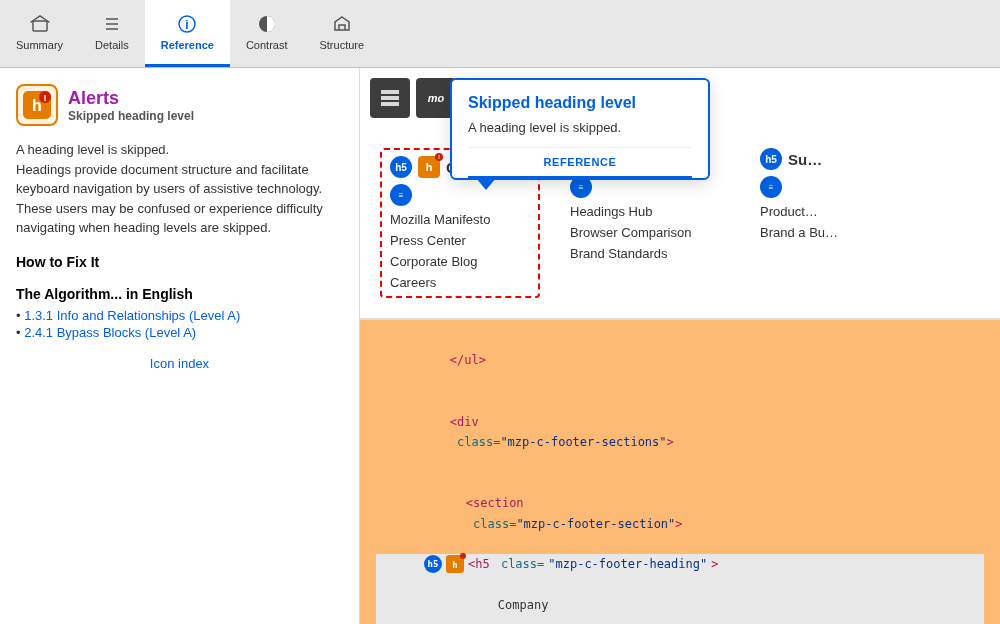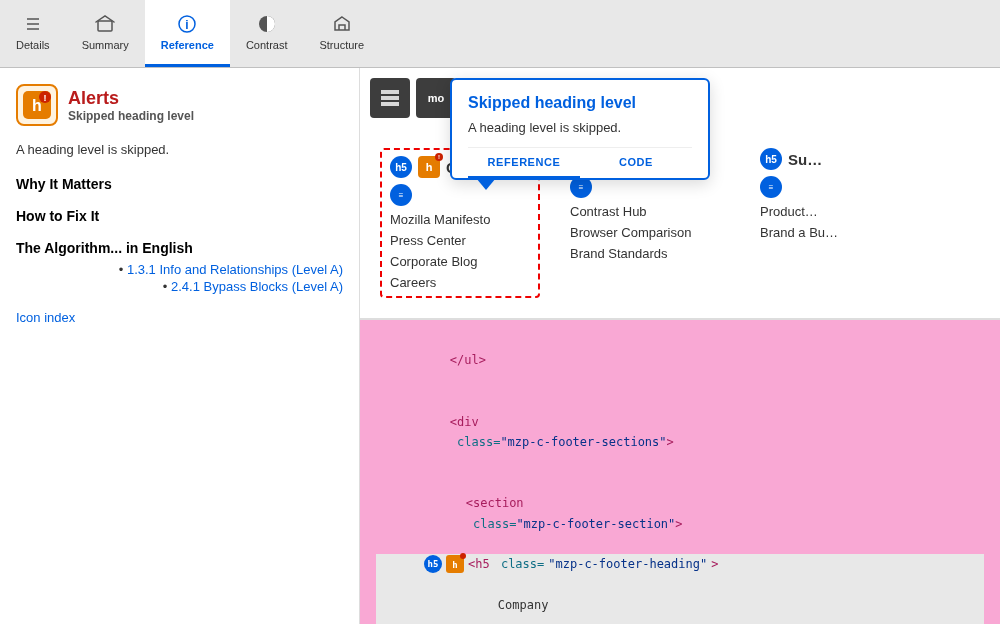--- a/index.html
+++ b/index.html
@@ -61,21 +61,21 @@
 
     .alert-header {
       display: flex;
       align-items: center;
       gap: 10px;
       margin-bottom: 14px;
     }
     .alert-title {
       font-size: 18px;
       font-weight: bold;
-      color: #b91c1c;
+      color: #a21caf;
     }
     .alert-subtitle {
       font-size: 12px;
       font-weight: 600;
       color: #555;
     }
 
     .section-title {
       font-size: 14px;
       font-weight: bold;
@@ -86,38 +86,37 @@
     .section-body {
       font-size: 13px;
       color: #333;
       line-height: 1.5;
     }
 
     .link-list {
       list-style: none;
       padding: 0;
       margin-top: 6px;
-      text-align: right;
     }
     .link-list li {
       margin-bottom: 2px;
     }
     .link-list li::before {
       content: "• ";
       color: #333;
     }
     .link-list a {
       color: #0060df;
       text-decoration: none;
       font-size: 13px;
     }
 
     .icon-index-link {
       display: block;
-      text-align: left;
+      text-align: center;
       color: #0060df;
       text-decoration: none;
       margin-top: 16px;
       font-size: 13px;
     }
 
     
     .right-panel {
       flex: 1;
       background: #f5f5f5;
@@ -237,21 +236,21 @@
     .badge-list { background: #0060df; }
 
     .footer-link {
       font-size: 13px;
       color: #333;
       margin-left: 0;
     }
 
     
     .code-area {
-      background: #f9a8d4;
+      background: #fdba74;
       flex: 1;
       padding: 10px 16px;
       font-family: monospace;
       font-size: 12px;
       overflow: auto;
       border-top: 1px solid #ddd;
     }
 
     .code-line {
       line-height: 1.7;
@@ -281,35 +280,35 @@
       border: 2px solid #e57c00;
     }
   </style>
 </head>
 <body>
 
 <div class="toolbar">
   <div class="toolbar-item">
     <div class="toolbar-icon">
       <svg width="20" height="20" viewBox="0 0 20 20" fill="none">
+        <rect x="3" y="7" width="14" height="10" rx="1" stroke="#555" stroke-width="1.5" fill="none"></rect>
+        <path d="M1 8L10 2L19 8" stroke="#555" stroke-width="1.5" stroke-linecap="round"></path>
+      </svg>
+    </div>
+    <span>Summary</span>
+  </div>
+  <div class="toolbar-item">
+    <div class="toolbar-icon">
+      <svg width="20" height="20" viewBox="0 0 20 20" fill="none">
         <line x1="4" y1="5" x2="16" y2="5" stroke="#555" stroke-width="1.5"></line>
         <line x1="4" y1="10" x2="16" y2="10" stroke="#555" stroke-width="1.5"></line>
         <line x1="4" y1="15" x2="16" y2="15" stroke="#555" stroke-width="1.5"></line>
       </svg>
     </div>
     <span>Details</span>
-  </div>
-  <div class="toolbar-item">
-    <div class="toolbar-icon">
-      <svg width="20" height="20" viewBox="0 0 20 20" fill="none">
-        <rect x="3" y="7" width="14" height="10" rx="1" stroke="#555" stroke-width="1.5" fill="none"></rect>
-        <path d="M1 8L10 2L19 8" stroke="#555" stroke-width="1.5" stroke-linecap="round"></path>
-      </svg>
-    </div>
-    <span>Summary</span>
   </div>
   <div class="toolbar-item active">
     <div class="toolbar-icon">
       <svg width="20" height="20" viewBox="0 0 20 20" fill="none">
         <circle cx="10" cy="10" r="8" stroke="#0060df" stroke-width="1.5" fill="none"></circle>
         <text x="10" y="15" text-anchor="middle" fill="#0060df" font-size="12" font-weight="bold">i</text>
       </svg>
     </div>
     <span style="color:#0060df;font-weight:600;">Reference</span>
   </div>
@@ -347,21 +346,21 @@
         </svg>
       </div>
       <div>
         <div class="alert-title">Alerts</div>
         <div class="alert-subtitle">Skipped heading level</div>
       </div>
     </div>
 
     <div class="section-body">A heading level is skipped.</div>
 
-    <div class="section-title">Why It Matters</div>
+    <div class="section-body">Headings provide document structure and facilitate keyboard navigation by users of assistive technology. These users may be confused or experience difficulty navigating when heading levels are skipped.</div>
 
     <div class="section-title">How to Fix It</div>
 
     <div class="section-title">The Algorithm... in English</div>
 
     <ul class="link-list">
       <li><a href="#">1.3.1 Info and Relationships (Level A)</a></li>
       <li><a href="#">2.4.1 Bypass Blocks (Level A)</a></li>
     </ul>
 
@@ -373,29 +372,28 @@
     <div class="visual-area">
 
       <div style="position:absolute;top:10px;left:10px;display:flex;align-items:center;gap:6px;">
         <div style="width:40px;height:40px;background:#3d3d3d;border-radius:4px;display:flex;align-items:center;justify-content:center;">
           <svg width="22" height="20" viewBox="0 0 22 20">
             <rect x="2" y="2" width="18" height="4" fill="white" opacity="0.8"></rect>
             <rect x="2" y="8" width="18" height="4" fill="white" opacity="0.8"></rect>
             <rect x="2" y="14" width="18" height="4" fill="white" opacity="0.8"></rect>
           </svg>
         </div>
-        <div style="width:40px;height:40px;background:#3d3d3d;border-radius:4px;display:flex;align-items:center;justify-content:center;color:white;font-size:11px;font-weight:bold;">mo</div>
+        <div style="width:40px;height:40px;background:#3d3d3d;border-radius:4px;display:flex;align-items:center;justify-content:center;color:white;font-size:11px;font-weight:bold;font-style:italic;">mo</div>
       </div>
 
       <div class="tooltip-popup">
         <div class="tooltip-title">Skipped heading level</div>
         <div class="tooltip-desc">A heading level is skipped.</div>
         <div class="tooltip-tabs">
           <div class="tooltip-tab active">REFERENCE</div>
-          <div class="tooltip-tab">CODE</div>
         </div>
         <div class="tooltip-arrow"></div>
       </div>
 
       <div class="footer-nav-row" style="margin-top: 50px;">
 
         <div class="footer-section highlighted">
           <div class="footer-heading-row">
             <div class="badge badge-h5">h5</div>
             <div style="width:22px;height:22px;background:#e57c00;border-radius:4px;display:flex;align-items:center;justify-content:center;position:relative;">
@@ -418,21 +416,21 @@
         </div>
 
         <div class="footer-section">
           <div class="footer-heading-row">
             <div class="badge badge-h5">h5</div>
             <span class="footer-heading-text">Resources</span>
           </div>
           <div class="footer-heading-row">
             <div class="badge badge-list" style="font-size:8px;">≡</div>
           </div>
-          <span class="footer-link">Contrast Hub</span>
+          <span class="footer-link">Headings Hub</span>
           <span class="footer-link">Browser Comparison</span>
           <span class="footer-link">Brand Standards</span>
         </div>
 
         <div class="footer-section">
           <div class="footer-heading-row">
             <div class="badge badge-h5">h5</div>
             <span class="footer-heading-text">Su…</span>
           </div>
           <div class="footer-heading-row">

